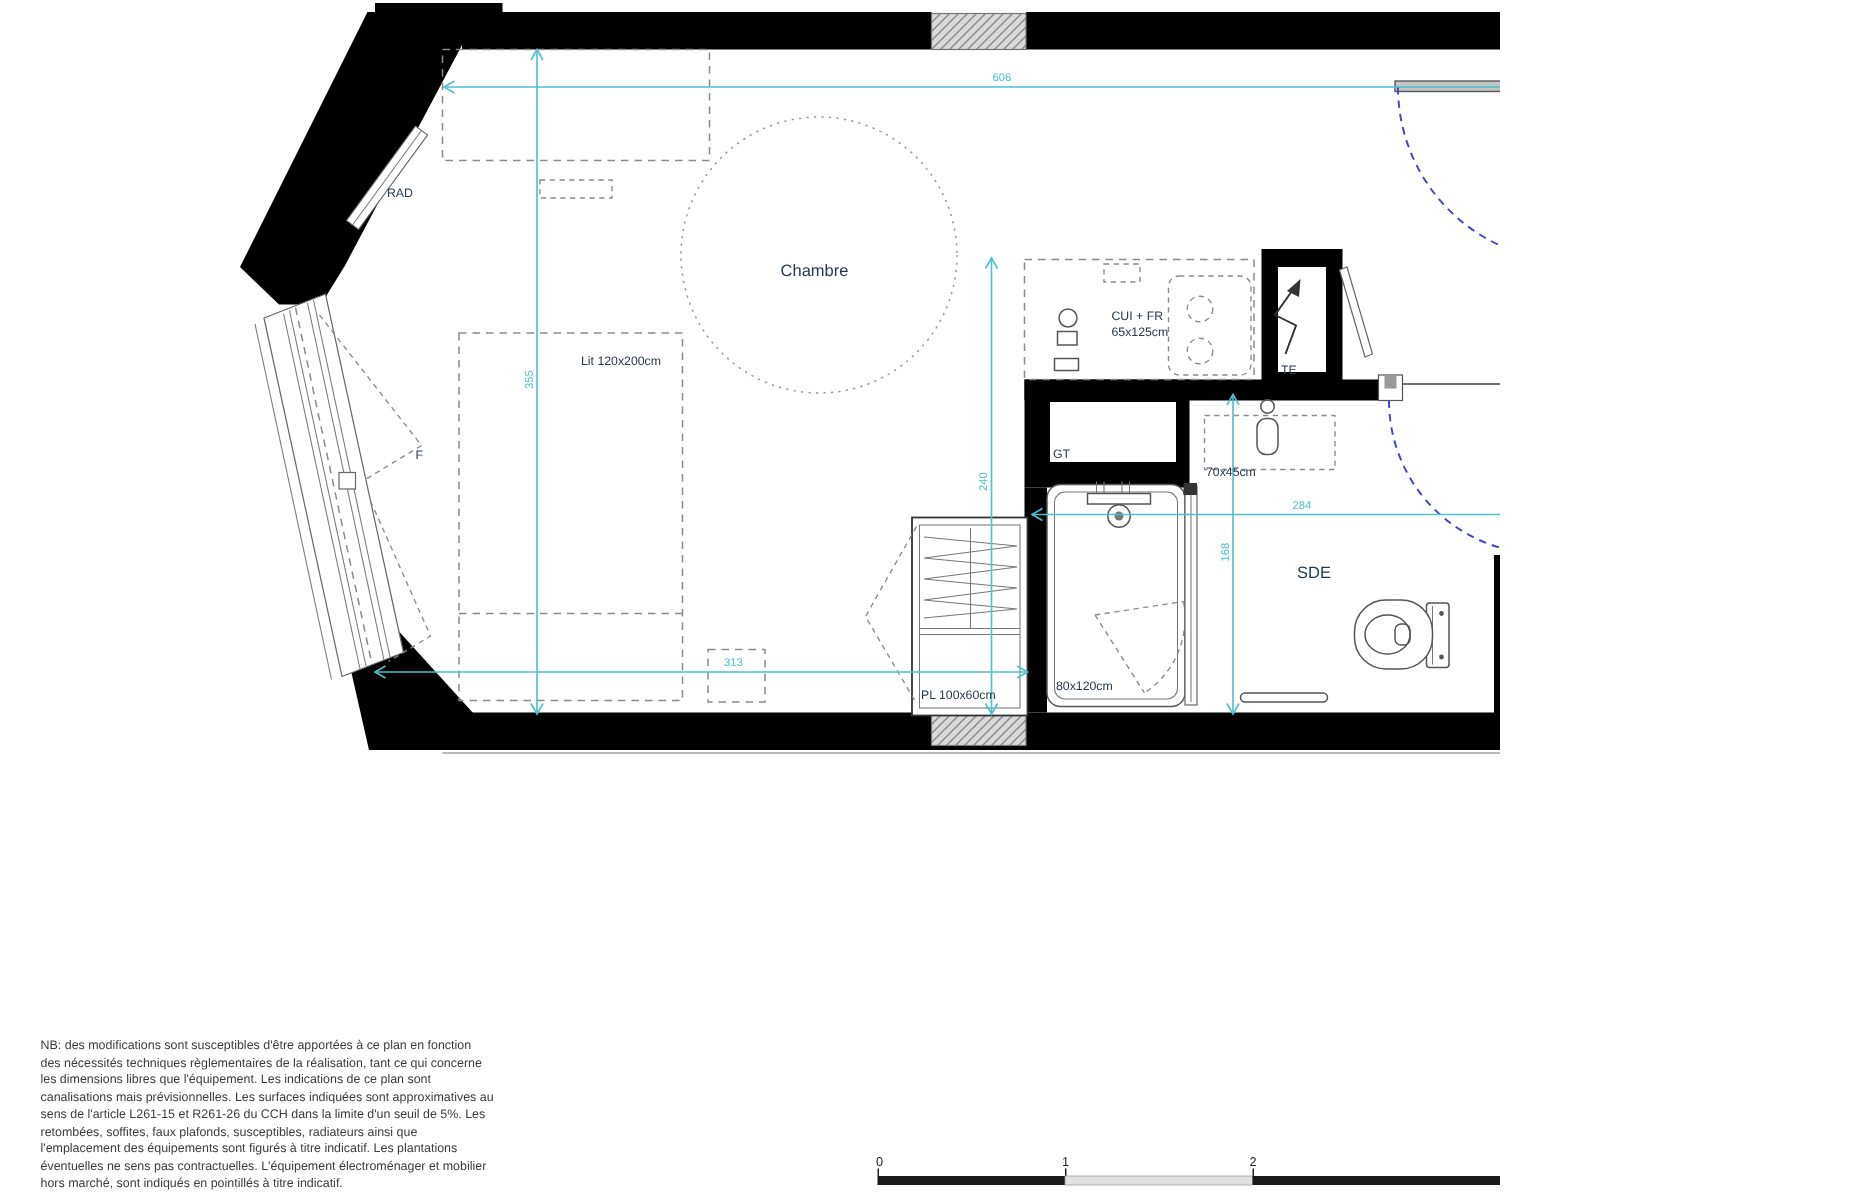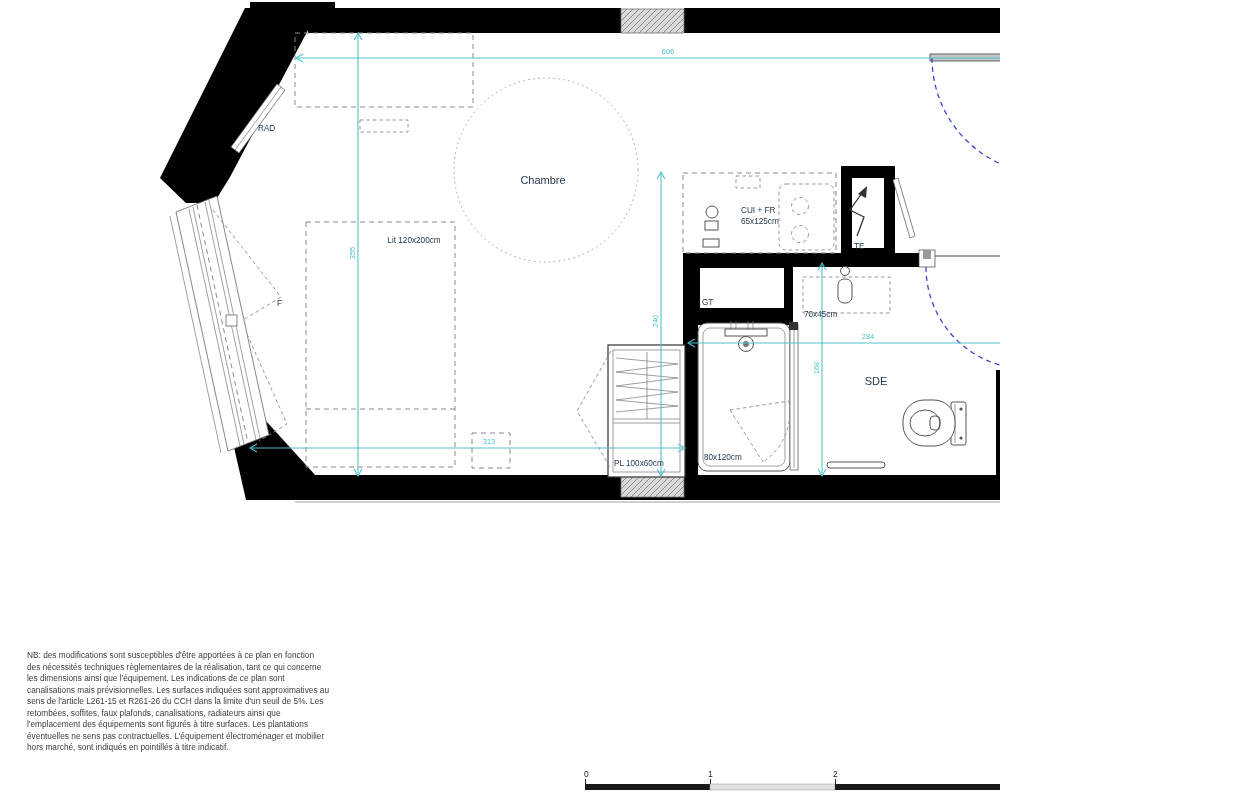--- a/index.html
+++ b/index.html
@@ -23,21 +23,21 @@
   .lbl{fill:var(--label-text);font-size:8.2px;}
   .lbl-sm{fill:var(--label-text);font-size:7.5px;}
   .lbl-room{fill:var(--label-text);font-size:11px;}
   .dash{stroke:#8a8a8a;fill:none;stroke-dasharray:5 4;stroke-width:1;}
   .dash3{stroke:#8a8a8a;fill:none;stroke-dasharray:3.5 3;stroke-width:.9;}
   .dot-circle{stroke:#9a9a9a;fill:none;stroke-dasharray:1.5 3.5;stroke-width:1;}
   .fix{stroke:#555555;fill:#ffffff;stroke-width:1;}
   .fixnf{stroke:#555555;fill:none;stroke-width:1;}
   .thin{stroke:#777777;stroke-width:.7;fill:none;}
   .glass{stroke:#666666;fill:#ffffff;stroke-width:.8;}
-  .disclaimer{position:absolute;left:27px;top:650px;width:320px;color:#3c3c3c;
+  .disclaimer{position:absolute;left:27px;top:691px;width:320px;color:#3c3c3c;
               font-size:8.3px;line-height:11.55px;}
 </style>
 </head>
 <body>
 
 <div class="stage">
 
 <svg width="1236" height="800" viewBox="0 0 1236 800">
   <defs>
     <pattern id="hatch" patternUnits="userSpaceOnUse" width="6" height="6">
@@ -263,21 +263,21 @@
     <rect x="585" y="784" width="125" height="6" fill="#1a1a1a"></rect>
     <rect x="710" y="784" width="125" height="6" fill="#e0e0e0" stroke="#999" stroke-width=".5"></rect>
     <rect x="835" y="784" width="378" height="6" fill="#1a1a1a"></rect>
   </g>
 </svg>
 
   
   <div class="disclaimer">
     <div>NB: des modifications sont susceptibles d'être apportées à ce plan en fonction</div>
     <div>des nécessités techniques règlementaires de la réalisation, tant ce qui concerne</div>
-    <div>les dimensions ainsi que l'équipement. Les indications de ce plan sont</div>
+    <div>les dimensions libres que l'équipement. Les indications de ce plan sont</div>
     <div>canalisations mais prévisionnelles. Les surfaces indiquées sont approximatives au</div>
     <div>sens de l'article L261-15 et R261-26 du CCH dans la limite d'un seuil de 5%. Les</div>
-    <div>retombées, soffites, faux plafonds, canalisations, radiateurs ainsi que</div>
-    <div>l'emplacement des équipements sont figurés à titre surfaces. Les plantations</div>
+    <div>retombées, soffites, faux plafonds, susceptibles, radiateurs ainsi que</div>
+    <div>l'emplacement des équipements sont figurés à titre indicatif. Les plantations</div>
     <div>éventuelles ne sens pas contractuelles. L'équipement électroménager et mobilier</div>
     <div>hors marché,  sont indiqués en pointillés à titre indicatif.</div>
   </div>
 </div>
 
 </body></html>

